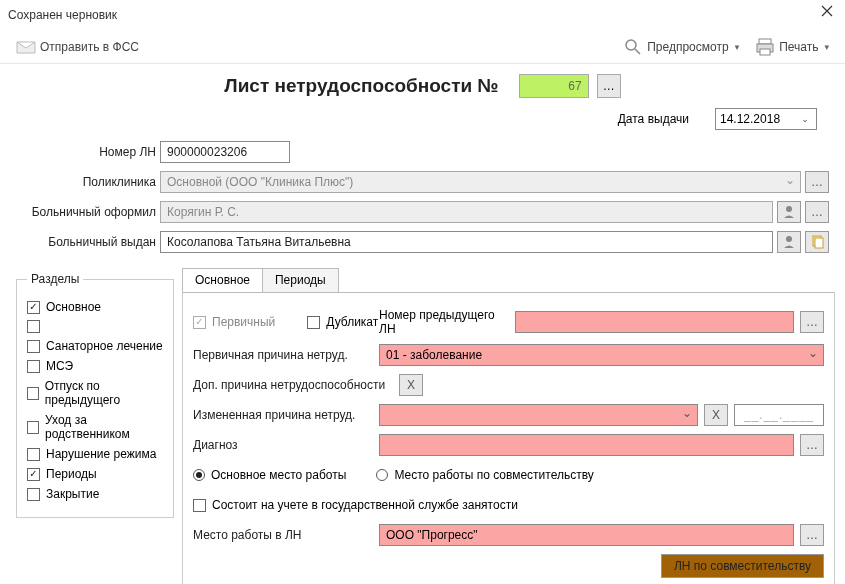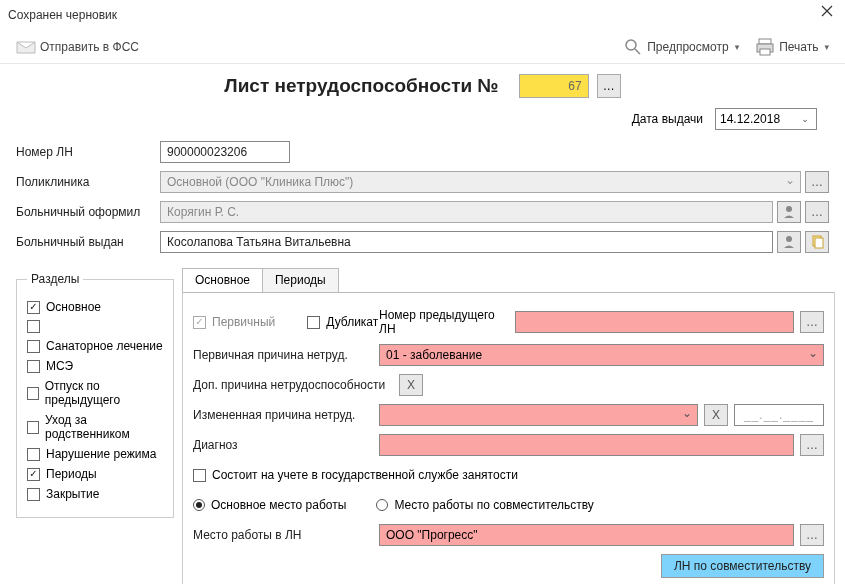--- a/index.html
+++ b/index.html
@@ -6,52 +6,52 @@
 body { background: #fff; width: 845px; height: 584px; overflow: hidden; position: relative; }
 .title-bar { height: 22px; display: flex; align-items: center; padding: 15px 8px; color: #333; }
 .title-bar .close { position: absolute; right: 8px; top: 2px; width: 20px; height: 18px; display:flex; align-items:center; justify-content:center; cursor:pointer; }
 .toolbar { height: 34px; display: flex; align-items: center; padding: 0 8px; border-bottom: 1px solid #e8e8e8; }
 .toolbar .tb-btn { display: flex; align-items: center; gap: 4px; padding: 4px 8px; cursor: pointer; color: #444; }
 .toolbar .tb-btn .arrow { font-size: 9px; color: #666; margin-left:2px;}
 .toolbar .spacer { flex: 1; }
 .toolbar .icon { width: 20px; height: 20px; display:flex; align-items:center; justify-content:center;}
 .header-row { padding: 10px 28px 6px; display:flex; align-items:center; justify-content:center; gap:8px; }
 .header-title { font-size: 19px; font-weight: bold; color: #222; }
-.header-num-input { width: 70px; height: 24px; border: 1px solid #aaa; background: #fde047; color:#666; text-align: right; padding: 0 6px; margin-left: 12px;}
+.header-num-input { width: 70px; height: 24px; border: 1px solid #aaa; background: #bef264; color:#666; text-align: right; padding: 0 6px; margin-left: 12px;}
 .dots-btn { width: 24px; height: 24px; border: 1px solid #aaa; background: #e8e8e8; display:flex; align-items:center; justify-content:center; cursor:pointer; }
-.date-row { display:flex; justify-content:flex-end; align-items:center; gap:12px; padding: 4px 28px 10px; }
+.date-row { display:flex; justify-content:flex-end; align-items:center; gap:26px; padding: 4px 28px 10px; }
 .date-input { width: 102px; height: 22px; border: 1px solid #888; display:flex; align-items:center; padding:0 4px; }
 .date-input .val { flex:1; }
 .date-input .dd { width:14px; text-align:center; font-size:9px; color:#555; }
 .content { display:flex; padding: 0 10px 0 16px; gap:8px; }
 .left-col { width: 158px; }
 .right-col { flex:1; }
 .form-row { display:flex; align-items:center; margin-bottom: 6px; min-height: 24px; gap: 4px;}
-.form-row .lbl { width: 136px; color:#222; }
+.form-row .lbl { width: 136px; color:#222;text-align:right; }
 .form-row .field { flex:1; height: 22px; border: 1px solid #888; padding: 0 6px; display:flex; align-items:center; background:#fff; color:#222;}
 .form-row .field.disabled { background:#eee; color:#888; border-color:#aaa;}
 .sq-btn { width: 24px; height: 22px; border: 1px solid #999; background:#e8e8e8; display:flex; align-items:center; justify-content:center; cursor:pointer; color:#555;}
 fieldset.sections { border: 1px solid #ccc; padding: 8px 10px 10px; margin-top: 8px; }
 fieldset.sections legend { padding: 0 4px; color:#222; }
 .chk-row { display:flex; align-items:center; gap:6px; margin: 6px 0; cursor:pointer; }
 .chk { width:13px; height:13px; border:1px solid #666; display:flex; align-items:center; justify-content:center; font-size:10px; color:#222; line-height:1;}
 .chk.on::before { content:"✓"; }
 .tabs { display:flex; border-bottom:1px solid #bbb; margin: 4px 0 12px; }
 .tab { padding: 4px 12px 5px; border:1px solid #bbb; border-bottom:none; background:#f4f4f4; margin-right:-1px; cursor:pointer; }
 .tab.active { background:#fff; position:relative; z-index:1; }
 .pane { border:1px solid #ccc; border-top:none; margin-top:-13px; padding: 16px 10px 12px; min-height:240px;}
 .grid-row { display:flex; align-items:center; margin-bottom:8px; gap:6px; min-height:22px;}
 .grid-row .glbl { width: 180px; color:#222; }
 .grid-row .ginput { flex:1; height:22px; border:1px solid #888; padding:0 6px; background:#fca5a5; display:flex; align-items:center;}
 .grid-row .ginput.dd { padding-right:18px; position:relative;}
 .grid-row .ginput.dd::after { content:"⌄"; position:absolute; right:5px; top:1px; font-size:12px; color:#555;}
 .grid-row .chk-inline { display:flex; align-items:center; gap:6px; }
 .radio { width:12px; height:12px; border:1px solid #555; border-radius:50%; display:flex; align-items:center; justify-content:center;}
 .radio.on::before { content:""; width:6px; height:6px; background:#222; border-radius:50%;}
-.btn { height:24px; border:1px solid #999; background:#7dd3fc; padding:0 12px; display:inline-flex; align-items:center; cursor:pointer; color:#222;}
+.btn { height:24px; border:1px solid #999; background:#a16207; padding:0 12px; display:inline-flex; align-items:center; cursor:pointer; color:#222;}
 .bottom-bar { border-top:1px solid #ddd; padding:10px 14px; display:flex; align-items:center; gap:10px;}
 .top-fields { padding: 0 16px 4px 16px; }
 .top-fields .form-row .lbl { width: 140px; }
 .dash-input { width: 90px; height:22px; border:1px solid #888; display:flex; align-items:center; justify-content:center; color:#aaa; letter-spacing:1px;}
 </style>
 </head>
 <body>
 
 <div class="title-bar">
   <span>Сохранен черновик</span>
@@ -252,39 +252,39 @@
       </div>
 
       <div class="grid-row">
         <span class="glbl">Диагноз</span>
         <div class="ginput">
             <span></span>
           </div>
         <div class="sq-btn">…</div>
       </div>
 
-      <div class="grid-row">
-        <div class="chk-inline">
-          <span class="chk"></span>
-          <span>Состоит на учете в государственной службе занятости</span>
-        </div>
-      </div>
-
       <div class="grid-row" style="gap:30px">
         <div class="chk-inline">
           <span class="radio on"></span>
           <span>Основное место работы</span>
         </div>
         <div class="chk-inline">
           <span class="radio"></span>
           <span>Место работы по совместительству</span>
         </div>
       </div>
 
       <div class="grid-row">
+        <div class="chk-inline">
+          <span class="chk"></span>
+          <span>Состоит на учете в государственной службе занятости</span>
+        </div>
+      </div>
+
+      <div class="grid-row">
         <span class="glbl">Место работы в ЛН</span>
         <div class="ginput">
             <span>ООО "Прогресс"</span>
           </div>
         <div class="sq-btn">…</div>
       </div>
 
       <div style="display:flex;justify-content:flex-end;margin-top:4px">
         <div class="btn">
             <span>ЛН по совместительству</span>

